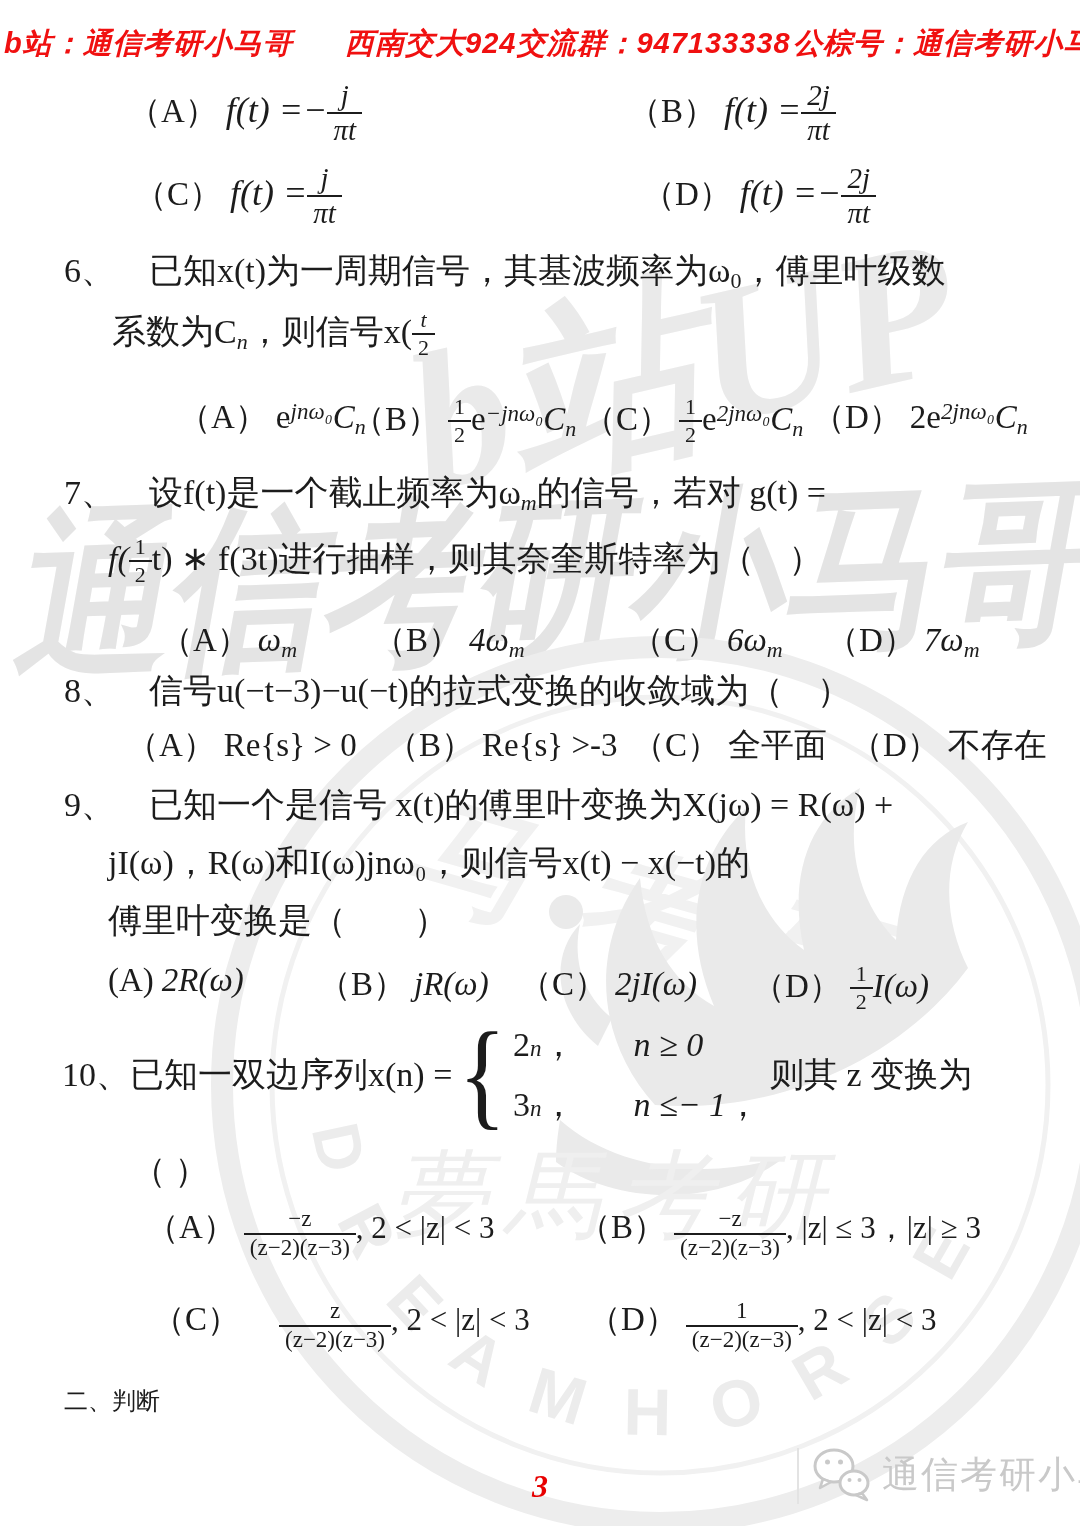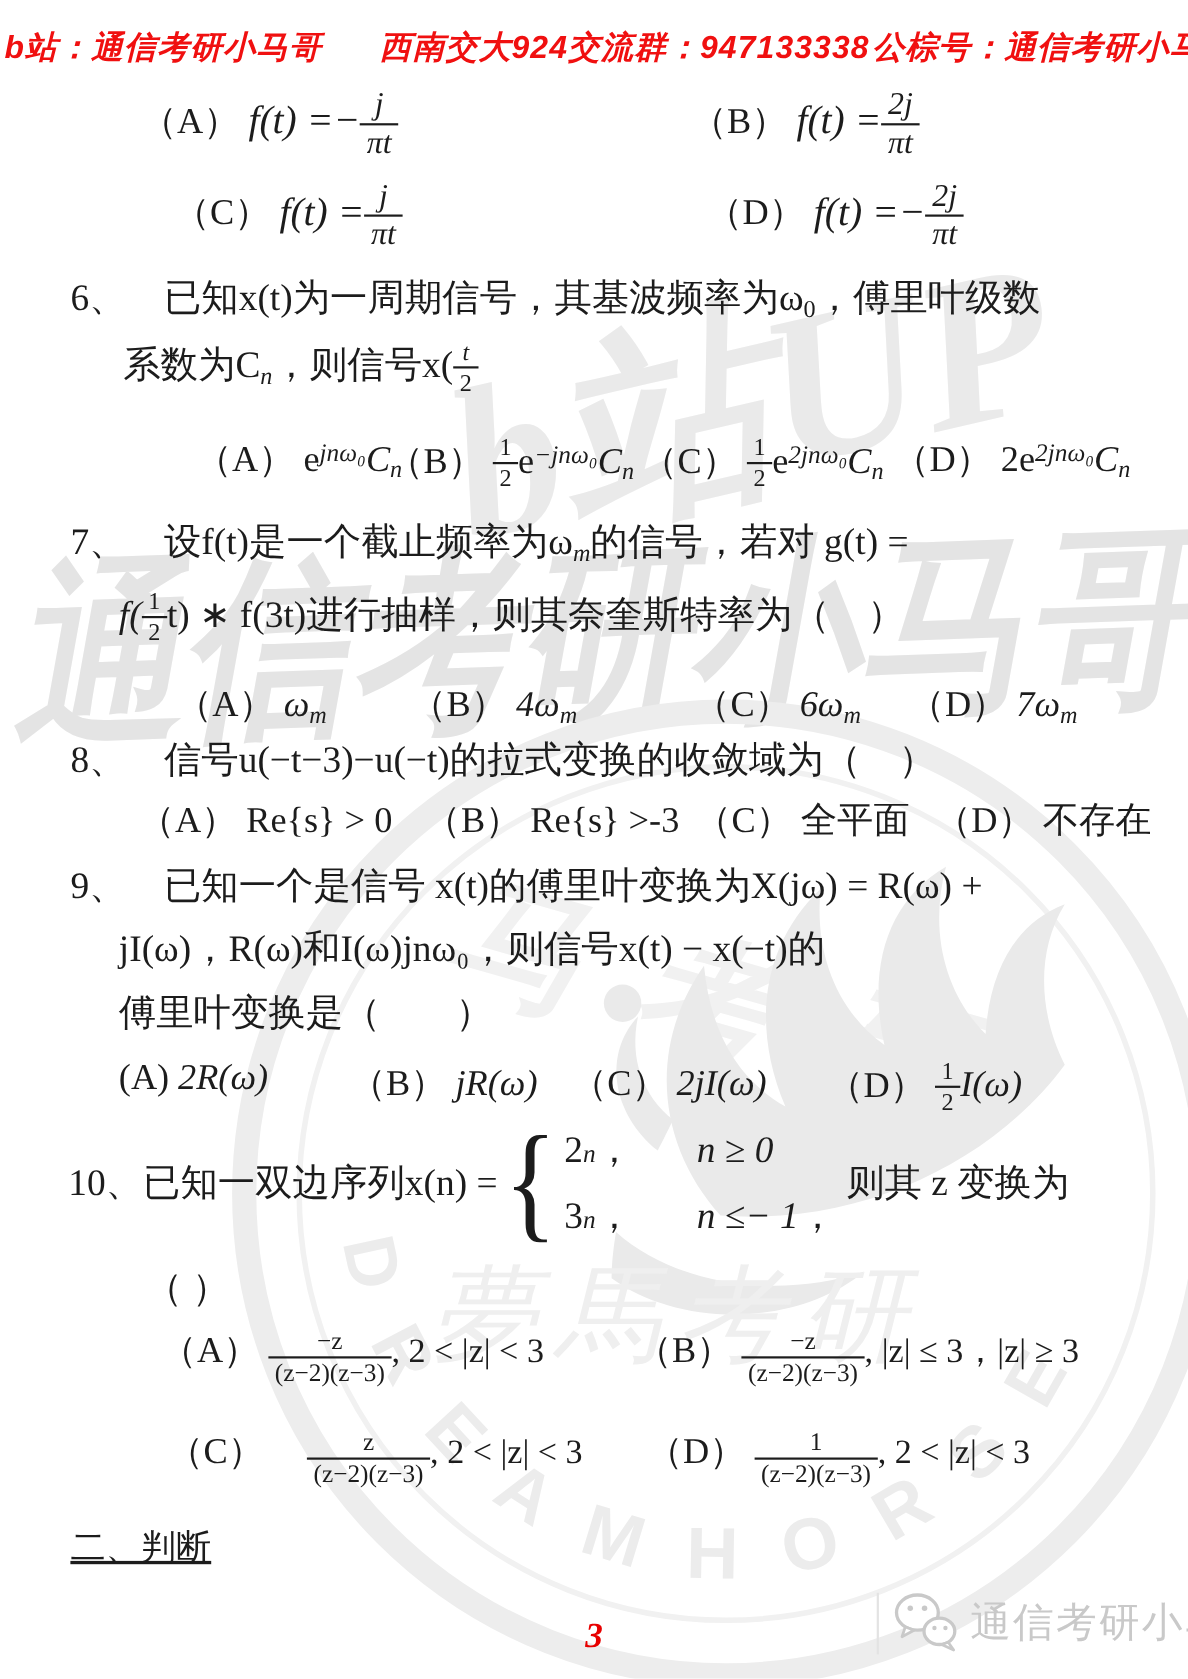--- a/index.html
+++ b/index.html
@@ -71,21 +71,21 @@
   <div class="abs hdr" style="left:4px;top:24px;">b站：通信考研小马哥</div>
   <div class="abs hdr" style="left:345px;top:24px;">西南交大924交流群：947133338</div>
   <div class="abs hdr" style="left:793px;top:24px;">公棕号：通信考研小马哥</div>
 
   <div class="opt" style="left:128px;top:80px;">
     <span class="lbl">（A）</span><span class="it" style="font-size:36px">f(t) =−</span><span class="frac bigfrac"><span class="fnum it">j</span><span class="fden it">πt</span></span>
   </div>
   <div class="opt" style="left:628px;top:80px;">
     <span class="lbl">（B）</span><span class="it" style="font-size:36px">f(t) =</span><span class="frac bigfrac"><span class="fnum it">2j</span><span class="fden it">πt</span></span>
   </div>
-  <div class="opt" style="left:134px;top:163px;margin-left:24px;">
+  <div class="opt" style="left:134px;top:163px;">
     <span class="lbl">（C）</span><span class="it" style="font-size:36px">f(t) =</span><span class="frac bigfrac"><span class="fnum it">j</span><span class="fden it">πt</span></span>
   </div>
   <div class="opt" style="left:642px;top:163px;">
     <span class="lbl">（D）</span><span class="it" style="font-size:36px">f(t) =−</span><span class="frac bigfrac"><span class="fnum it">2j</span><span class="fden it">πt</span></span>
   </div>
 
   <div class="abs cn" style="left:64px;top:248px;">
     <span>6、</span>　<span>已知x(t)为一周期信号，其基波频率为ω</span><sub class="msub">0</sub><span>，傅里叶级数</span>
   </div>
   <div class="abs cn" style="left:112px;top:308px;">
@@ -191,21 +191,21 @@
   <div class="opt" style="left:578px;top:1205px;font-size:31px;">
     <span class="lbl">（B）</span><span class="frac zfrac"><span class="fnum">−z</span><span class="fden">(z−2)(z−3)</span></span><span>, |z| ≤ 3，|z| ≥ 3</span>
   </div>
   <div class="opt" style="left:152px;top:1297px;font-size:31px;">
     <span class="lbl">（C）</span>　<span class="frac zfrac"><span class="fnum">z</span><span class="fden">(z−2)(z−3)</span></span><span>, 2 &lt; |z| &lt; 3</span>
   </div>
   <div class="opt" style="left:588px;top:1297px;font-size:31px;">
     <span class="lbl">（D）</span><span class="frac zfrac"><span class="fnum">1</span><span class="fden">(z−2)(z−3)</span></span><span>, 2 &lt; |z| &lt; 3</span>
   </div>
 
-  <div class="abs cn" style="left:64px;top:1385px;font-size:32px;text-decoration:underline;">
+  <div class="abs cn" style="left:64px;top:1385px;font-size:24px;">
     <span>二、判断</span>
   </div>
 
   <div class="abs pageno" style="left:532px;top:1468px;">3</div>
   <div class="divider" style="left:797px;top:1448px;height:56px;"></div>
   <div class="abs" style="left:810px;top:1446px;display:flex;align-items:center;gap:10px;">
     <svg width="62" height="58" viewBox="0 0 62 58">
       <ellipse cx="24" cy="20" rx="19" ry="16" fill="#ffffff" stroke="#c9c9c9" stroke-width="3"></ellipse>
       <path d="M13 33 L10 42 L21 36 Z" fill="#ffffff" stroke="#c9c9c9" stroke-width="2.5" stroke-linejoin="round"></path>
       <circle cx="17.5" cy="16" r="2.5" fill="#c9c9c9"></circle>

